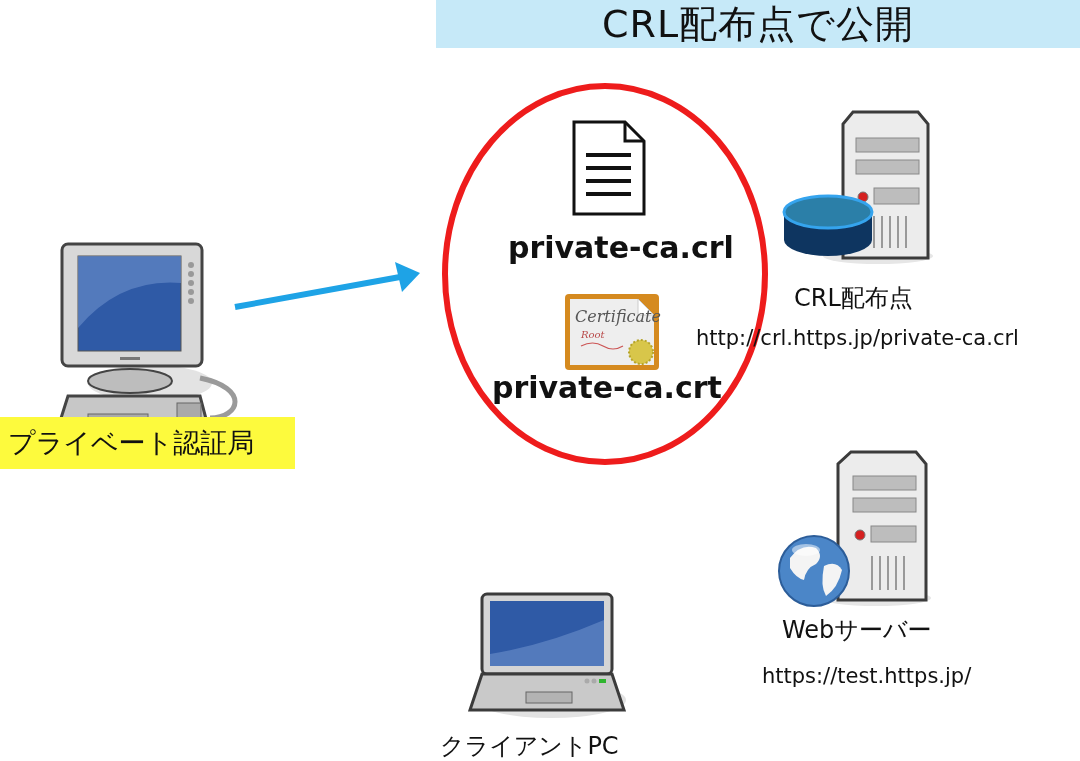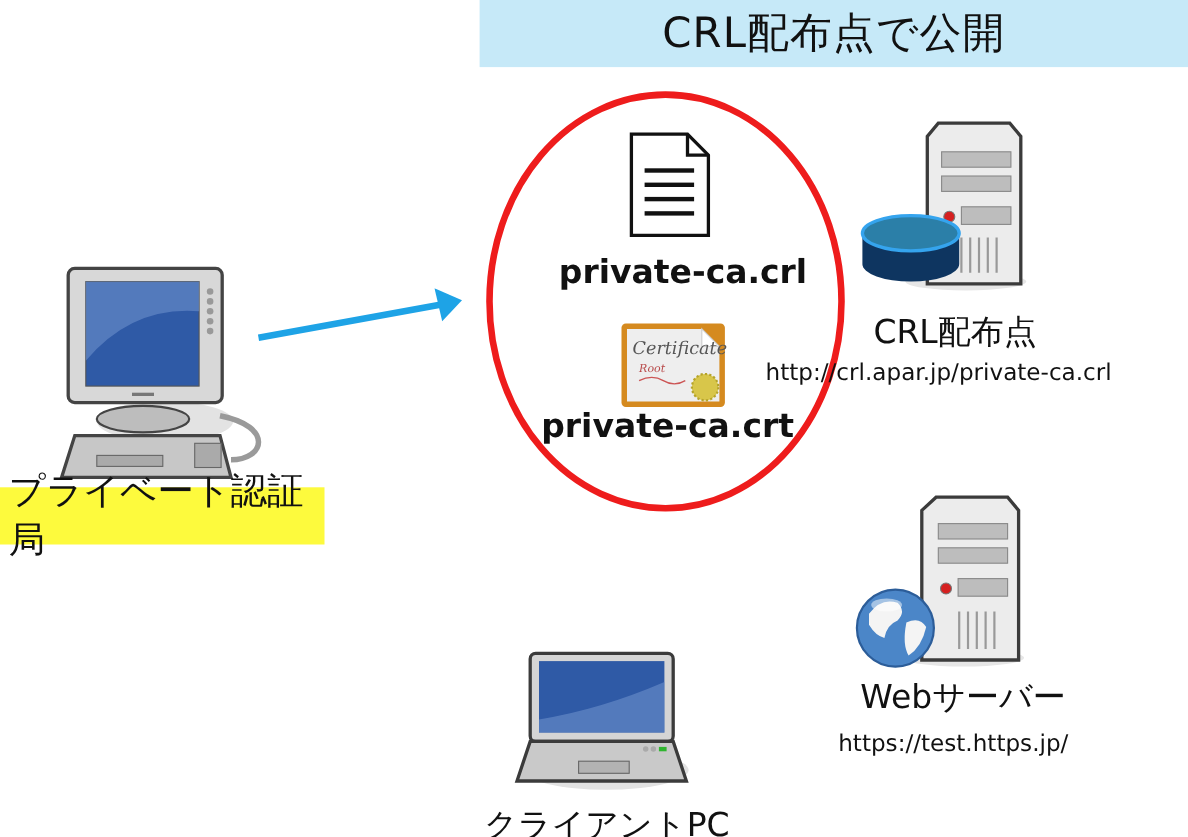--- a/index.html
+++ b/index.html
@@ -4,32 +4,32 @@
 <style>
   html, body { margin: 0; padding: 0; }
   body {
     width: 1080px; height: 761px; position: relative; overflow: hidden;
     background: #ffffff;
     font-family: "DejaVu Sans", "Liberation Sans", sans-serif;
     color: #111;
   }
   .abs { position: absolute; }
   .title-bar {
-    left: 436px; top: 0; width: 644px; height: 61px;
+    left: 436px; top: 0; width: 644px; height: 48px;
     background: #c6e9f8;
     display: flex; align-items: center; justify-content: center;
     font-size: 38px; color: #111; letter-spacing: 1px;
   }
   .ca-label {
-    left: 0; top: 443px; width: 295px; height: 52px;
+    left: 0; top: 417px; width: 295px; height: 52px;
     background: #fdfa3d;
     display: flex; align-items: center; padding-left: 8px; box-sizing: border-box;
-    font-size: 33px;
+    font-size: 27px;
   }
-  .lbl { font-size: 30px; white-space: nowrap; }
+  .lbl { font-size: 24px; white-space: nowrap; }
   .lbl-bold { font-size: 30px; font-weight: bold; white-space: nowrap; }
   .url { font-size: 21px; white-space: nowrap; }
   svg { display: block; }
 </style>
 </head>
 <body>
 
 <div class="abs title-bar">CRL配布点で公開</div>
 
 <div class="abs" style="left:50px; top:238px;">
@@ -109,21 +109,21 @@
       <line x1="112" y1="108" x2="112" y2="140"></line>
         <line x1="120" y1="108" x2="120" y2="140"></line>
       <line x1="128" y1="108" x2="128" y2="140"></line>
     </g>
 
     <path d="M6 104 L6 132 A44 16 0 0 0 94 132 L94 104 Z" fill="#0e3560"></path>
     <ellipse cx="50" cy="104" rx="44" ry="16" fill="#2b7fa8" stroke="#35a4ee" stroke-width="3"></ellipse>
   </svg>
 </div>
 <div class="abs lbl" style="left:794px; top:282px;">CRL配布点</div>
-<div class="abs url" style="left:696px; top:326px;">http://crl.apar.jp/private-ca.crl</div>
+<div class="abs url" style="left:696px; top:326px;">http://crl.https.jp/private-ca.crl</div>
 
 <div class="abs" style="left:776px; top:448px;">
   <svg width="160" height="165" viewBox="0 0 160 165">
     <ellipse cx="100" cy="150" rx="55" ry="8" fill="#e6e6e6"></ellipse>
     <path d="M75 4 L140 4 L150 16 L150 152 L62 152 L62 16 Z" fill="#ececec" stroke="#3b3b3b" stroke-width="3"></path>
     <rect x="77" y="28" width="63" height="14" fill="#bdbdbd" stroke="#888"></rect>
     <rect x="77" y="50" width="63" height="14" fill="#bdbdbd" stroke="#888"></rect>
     <circle cx="84" cy="87" r="5" fill="#d52020" stroke="#777"></circle>
     <rect x="95" y="78" width="45" height="16" fill="#bdbdbd" stroke="#888"></rect>
     <g stroke="#999" stroke-width="2">

